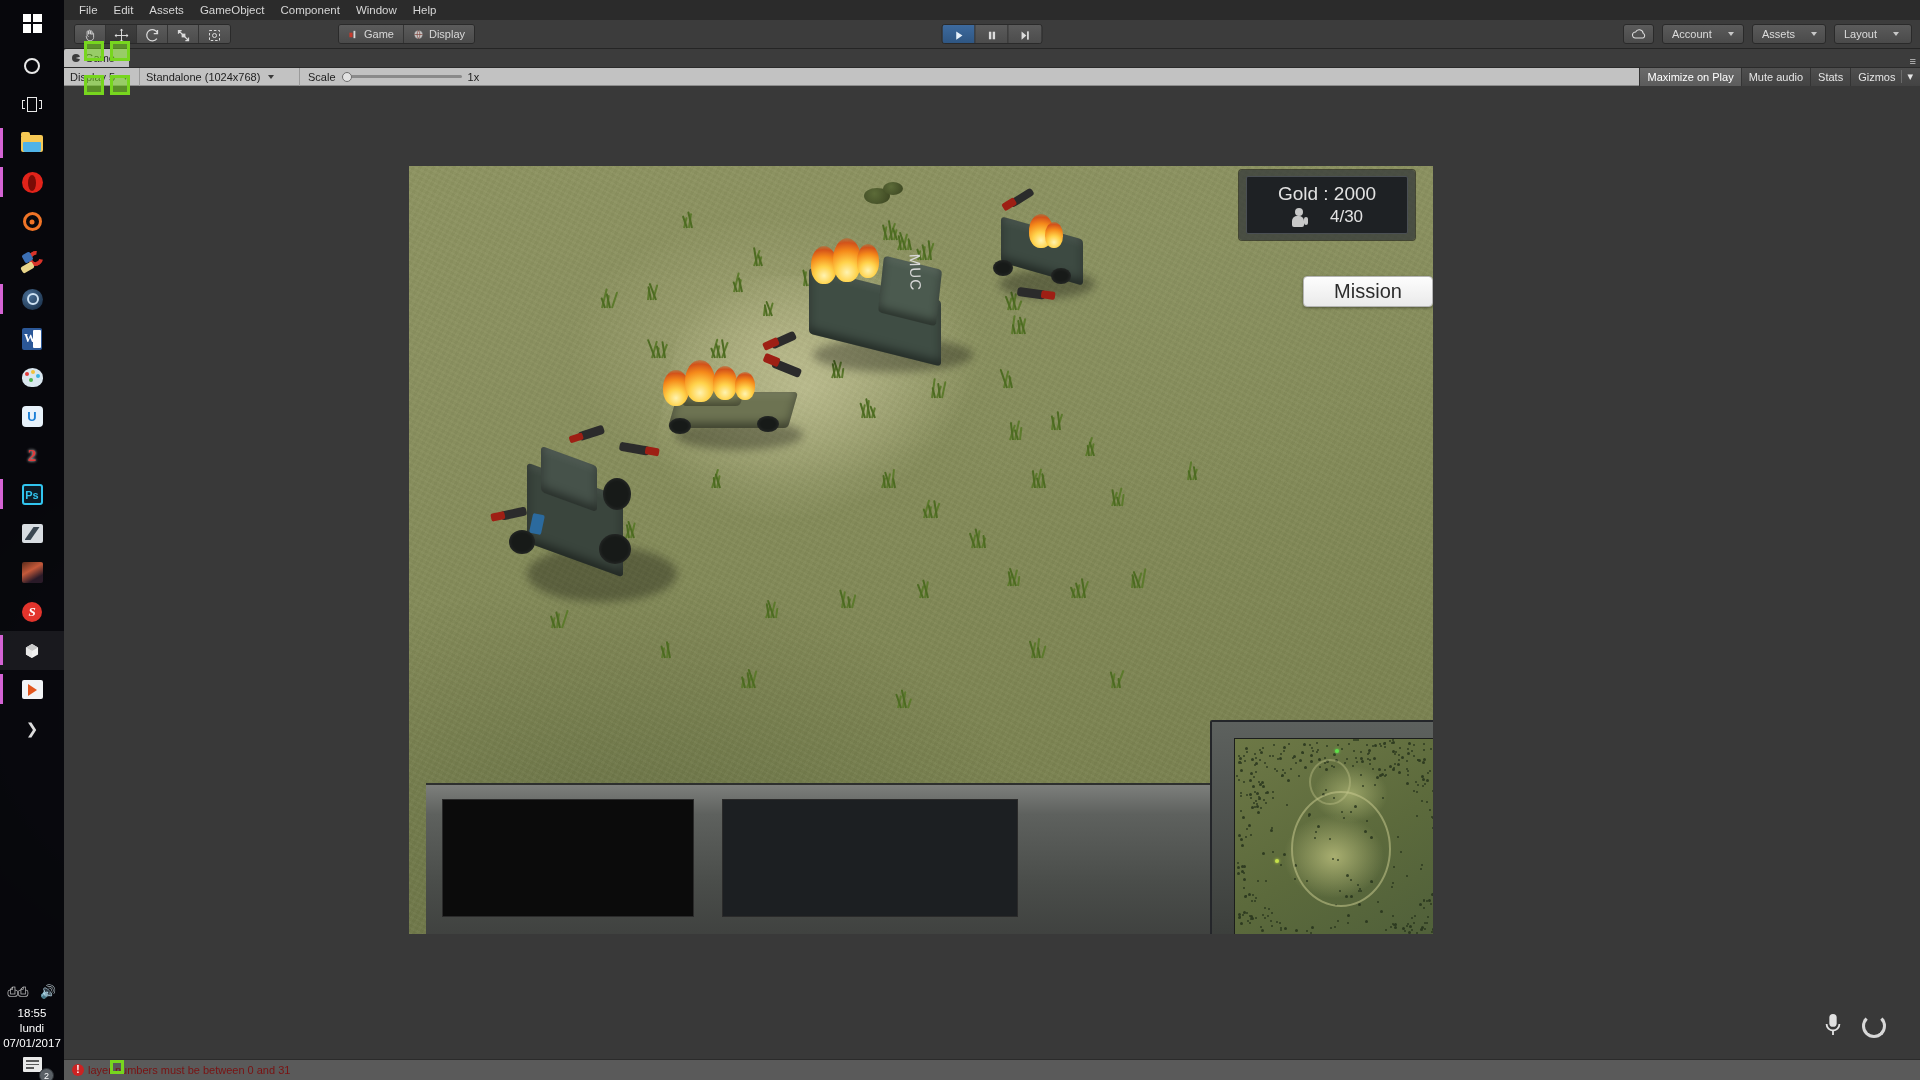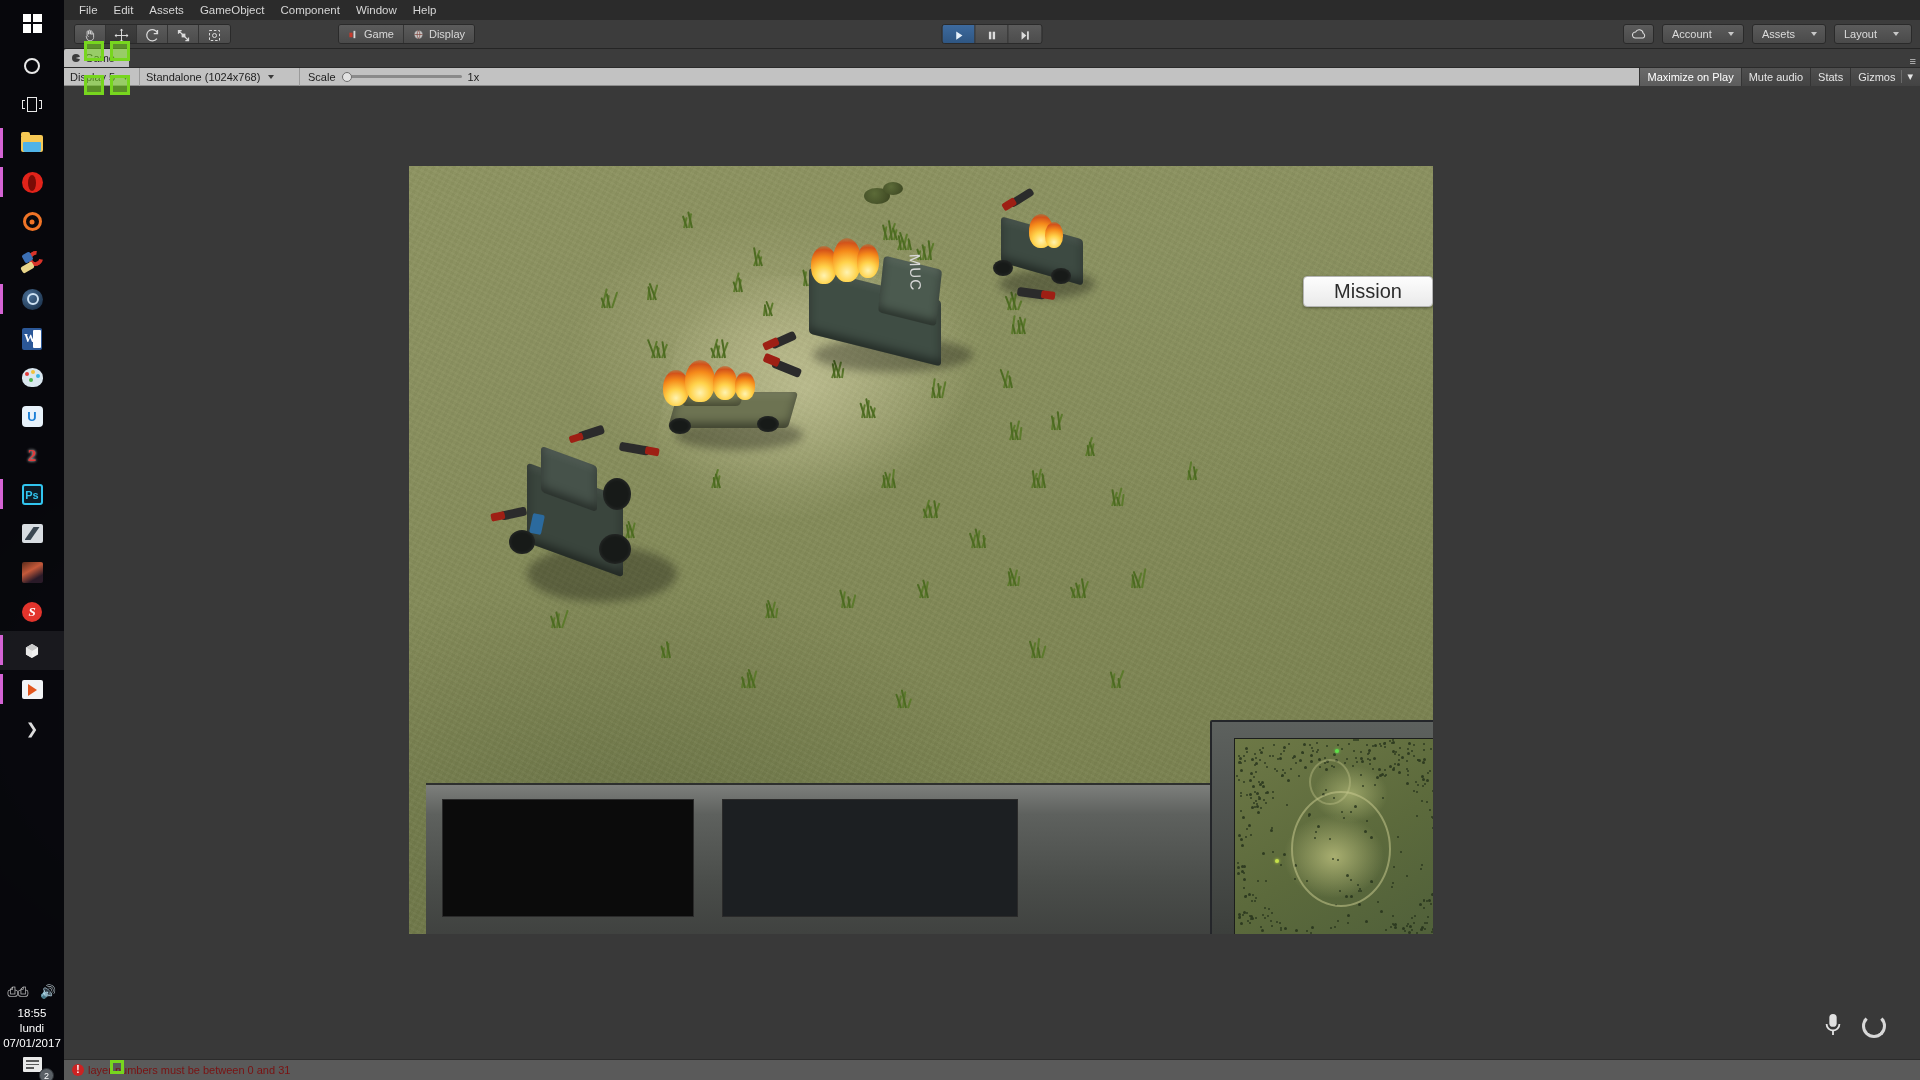--- a/index.html
+++ b/index.html
@@ -882,20 +882,33 @@
         </div>
         <div class="corpse" style="left:600px;top:118px;width:48px;height:22px;transform:rotate(8deg);">
           <div class="cb" style="left:8px;top:5px;width:28px;height:9px;"></div>
           <div class="cr" style="left:32px;top:5px;width:14px;height:8px;"></div>
         </div>
         <div class="corpse" style="left:82px;top:338px;width:46px;height:22px;transform:rotate(-12deg);">
           <div class="cb" style="left:10px;top:5px;width:26px;height:9px;"></div>
           <div class="cr" style="left:0px;top:5px;width:14px;height:8px;"></div>
         </div>
 
+        <div id="hud-gold">
+          <div id="hud-gold-inner">
+            <div id="gold-text">Gold : 2000</div>
+            <div id="pop-row">
+              <span id="pop-icon">
+                  <i class="h"></i>
+                  <i class="b"></i>
+                  <i class="g"></i>
+                </span>
+              <span id="pop-text">4/30</span>
+            </div>
+          </div>
+        </div>
 
         <div id="btn-mission">
           <span>Mission</span>
         </div>
 
         <div id="hud-dots">
           <i></i>
           <i></i>
           <i></i>
           <i class="on"></i>

